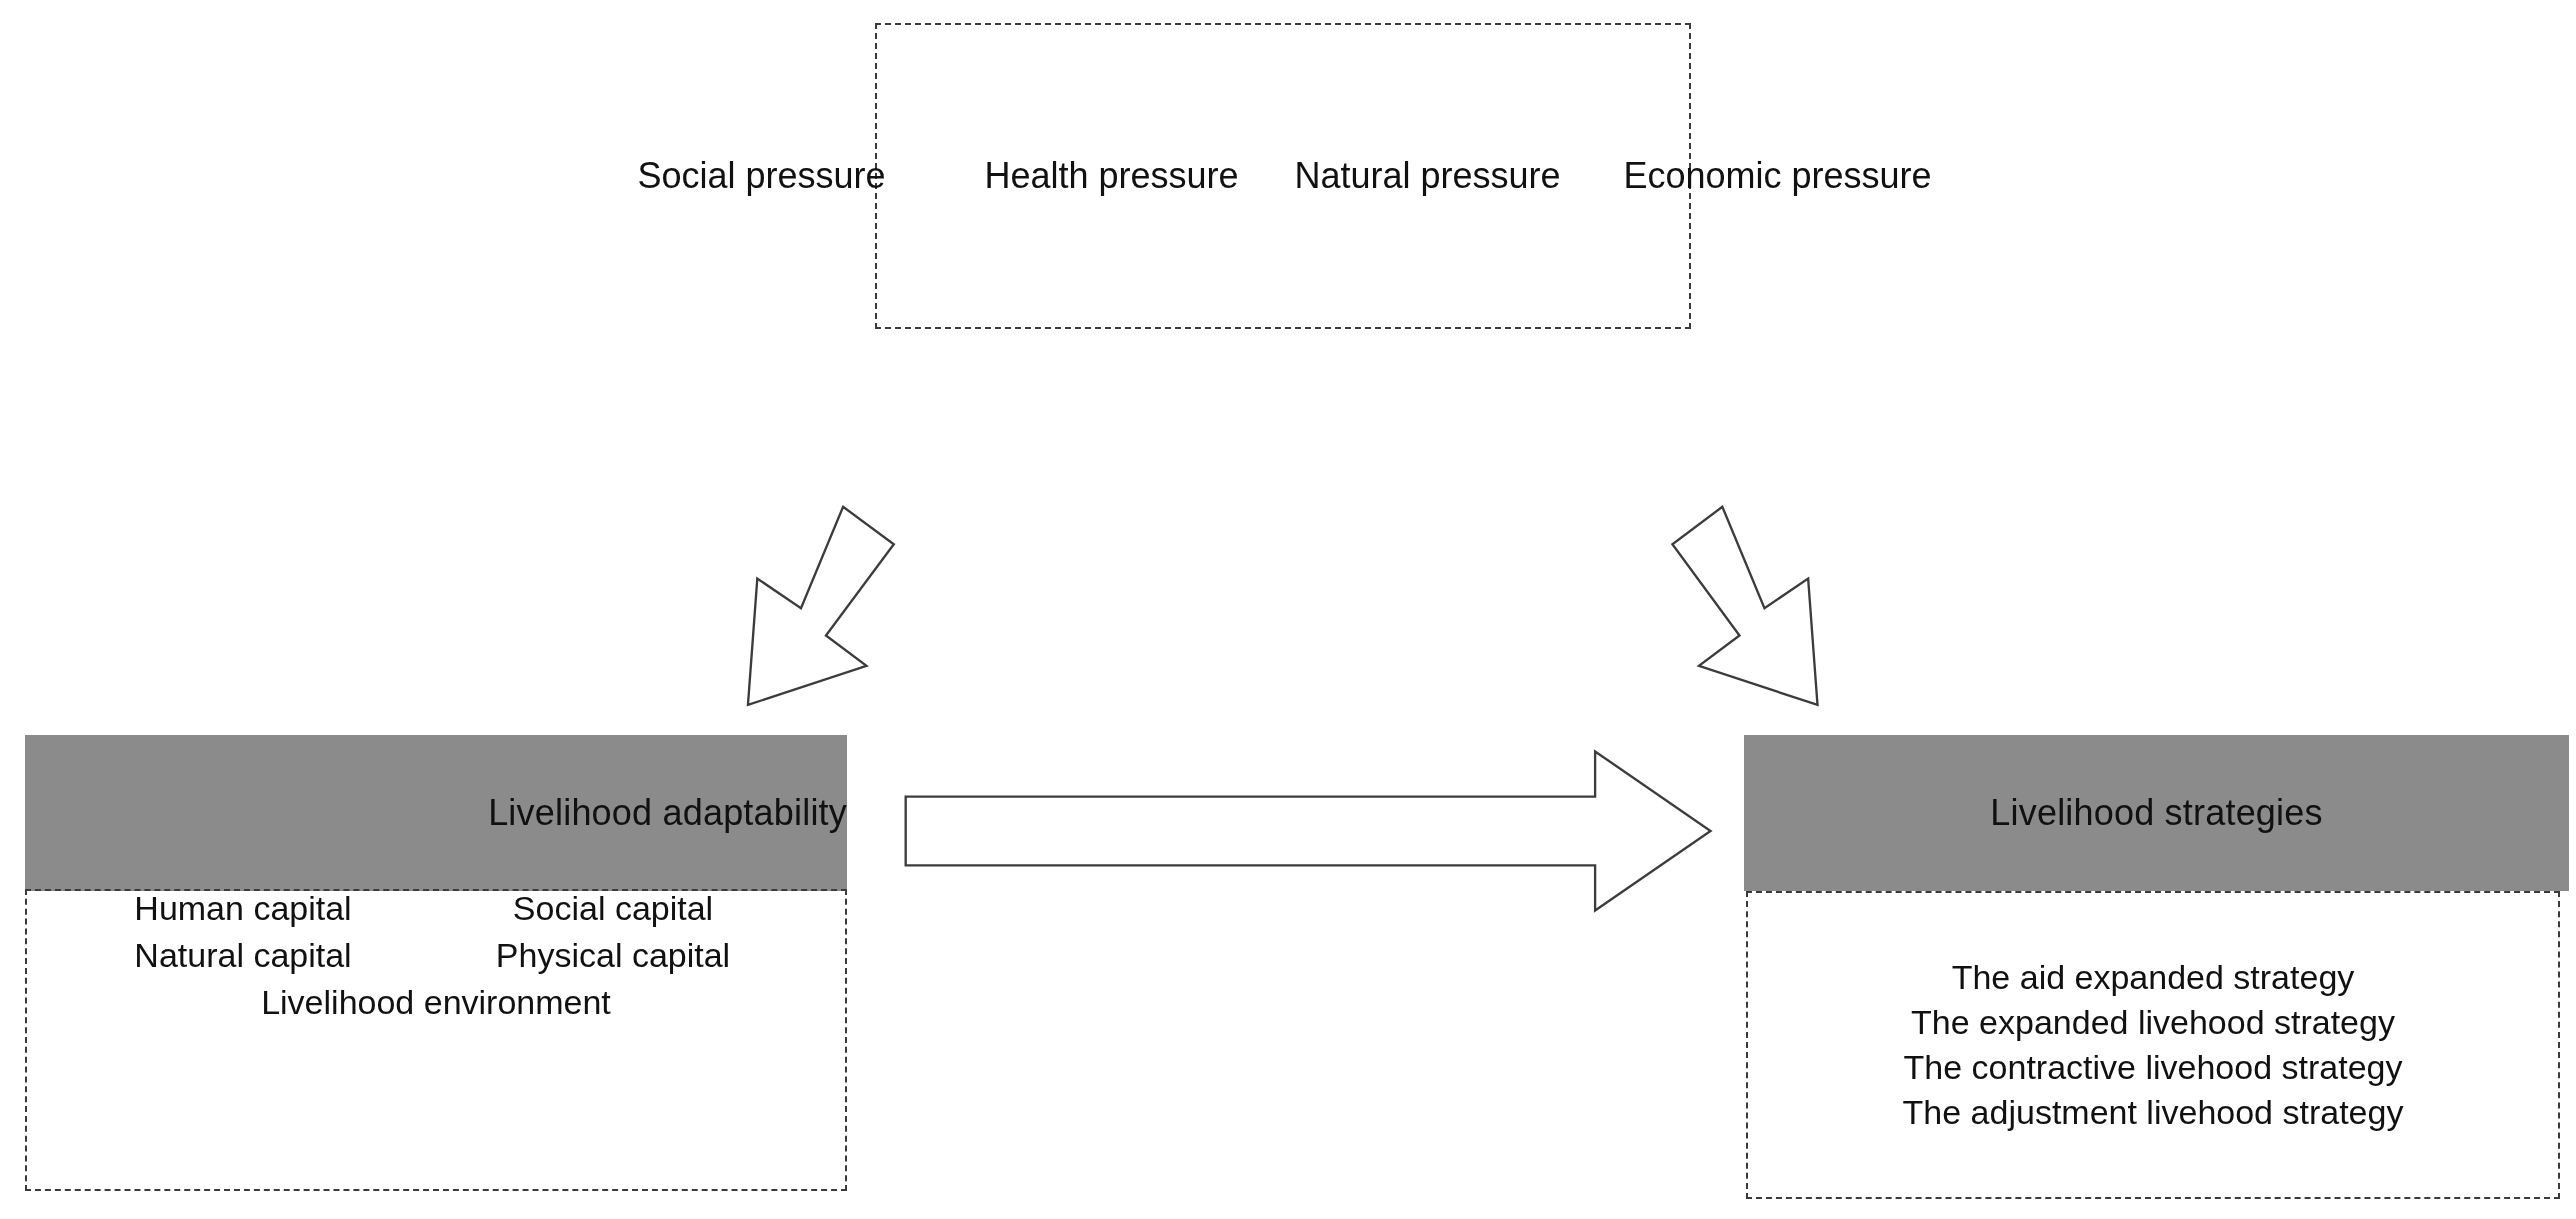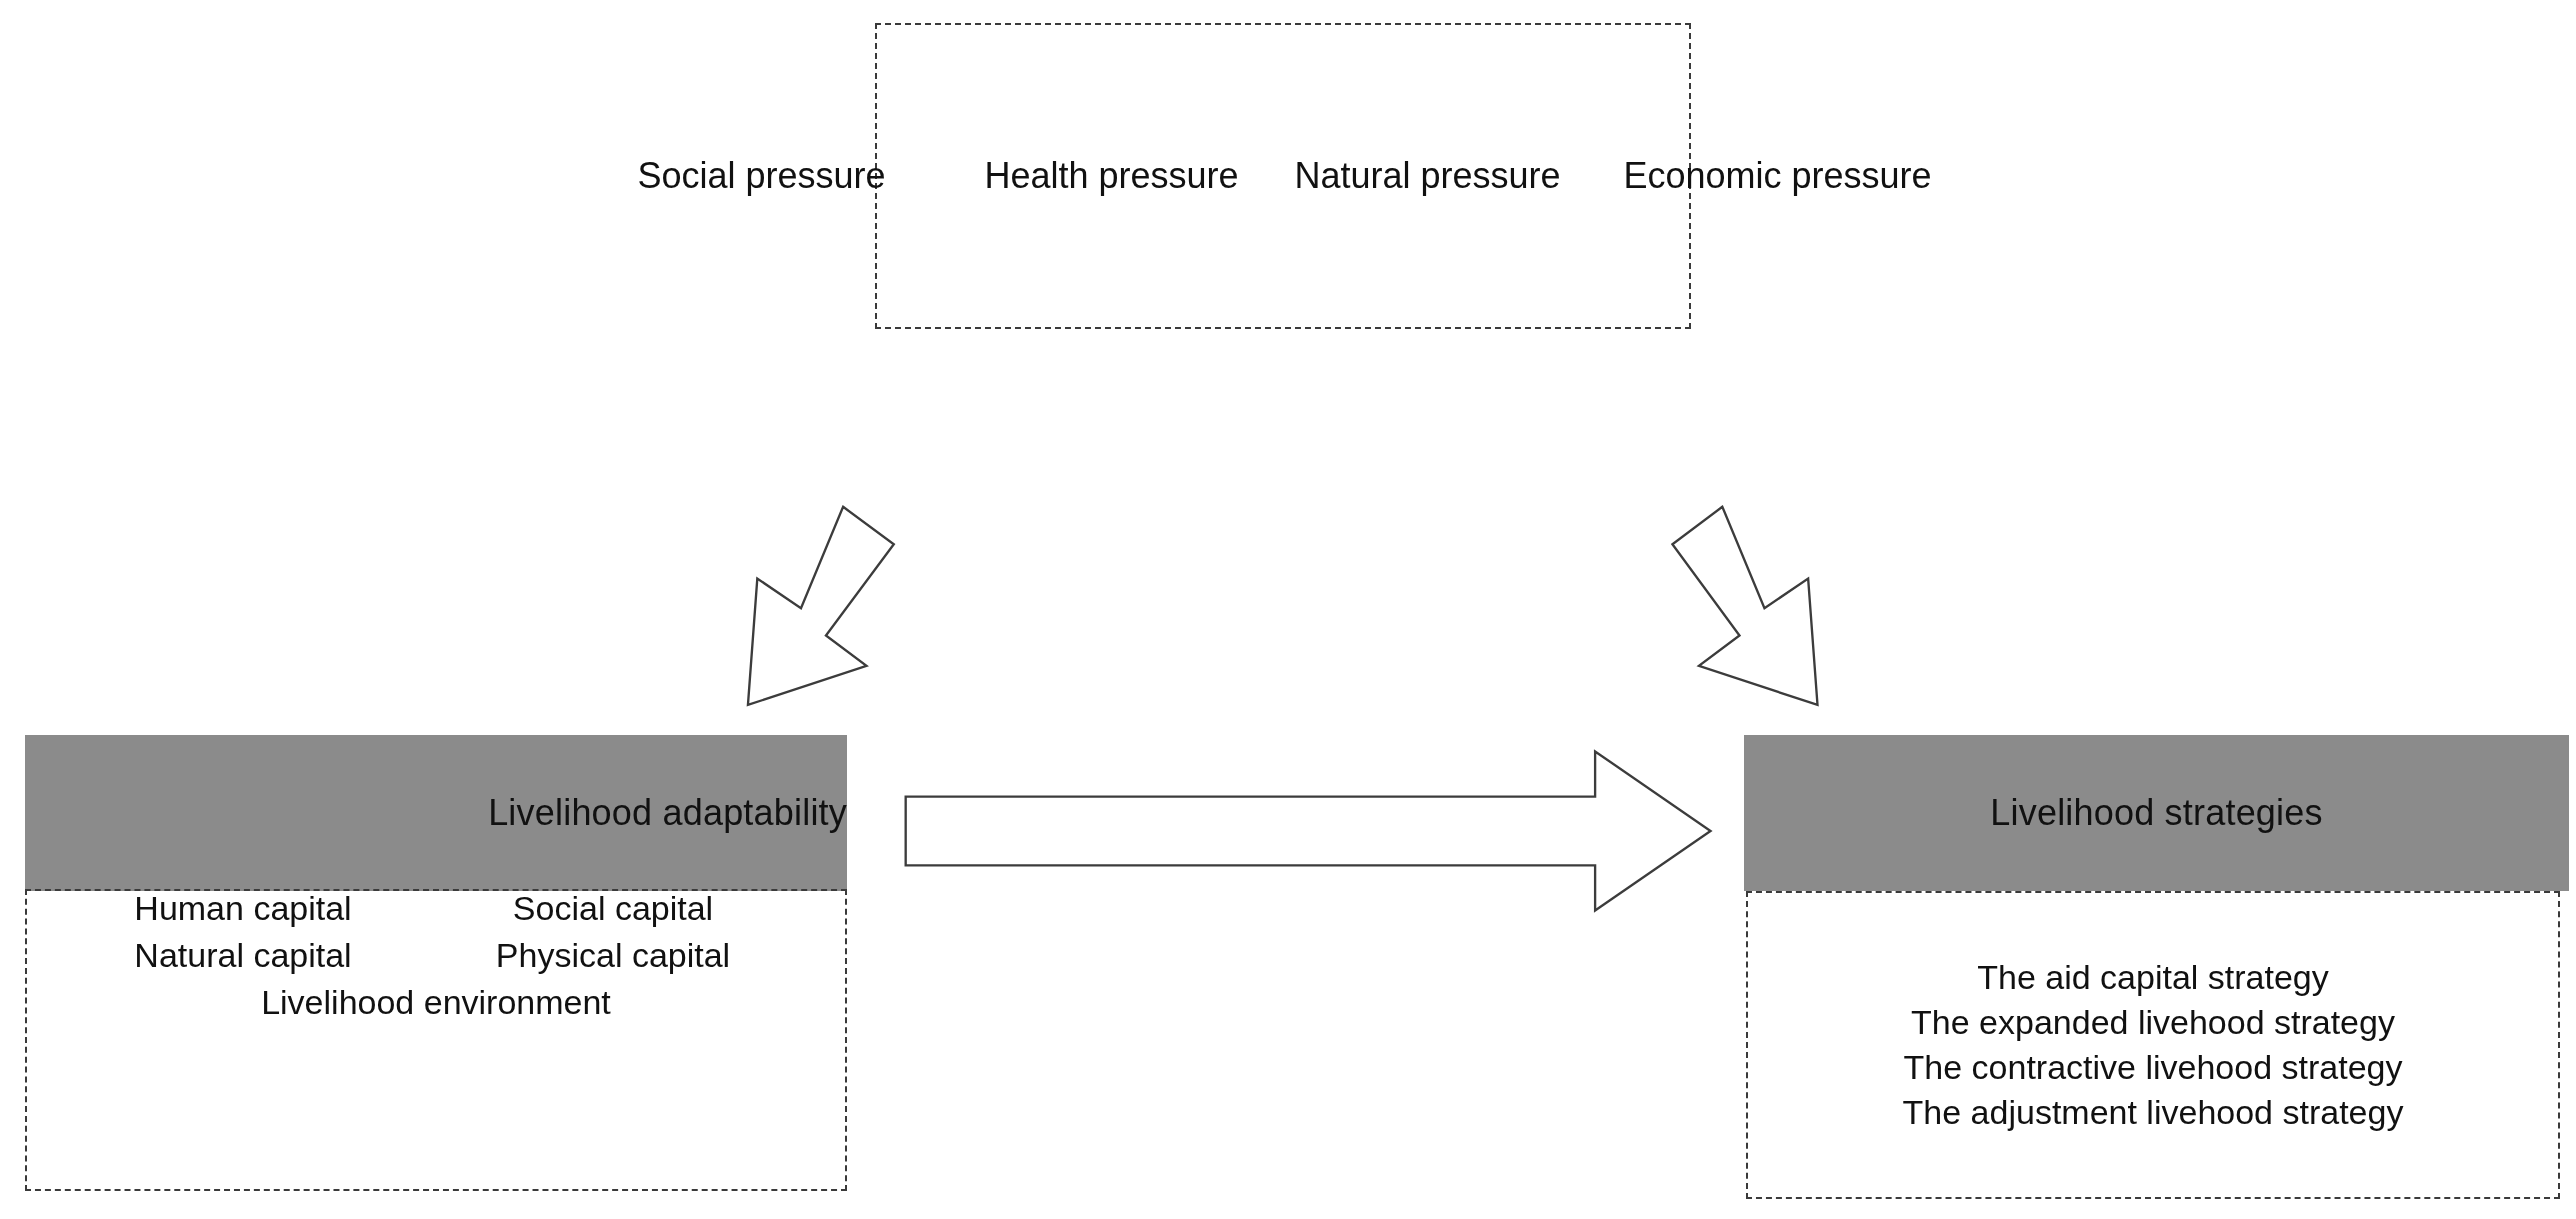--- a/index.html
+++ b/index.html
@@ -225,20 +225,20 @@
     </div>
   </div>
 
   <div class="gray-bar" id="livelihood-strategies-bar">
     <span class="bar-label">Livelihood strategies</span>
   </div>
 
   <div class="dashed-box" id="strategies-detail-box"></div>
 
   <div id="strategies-list">
-    <span class="strategy-item">The aid capital strategy</span>
+    <span class="strategy-item">The aid expanded strategy</span>
     <span class="strategy-item">The expanded livehood strategy</span>
     <span class="strategy-item">The contractive livehood strategy</span>
     <span class="strategy-item">The adjustment livehood strategy</span>
   </div>
 
 </div>
 
 
 </body></html>

